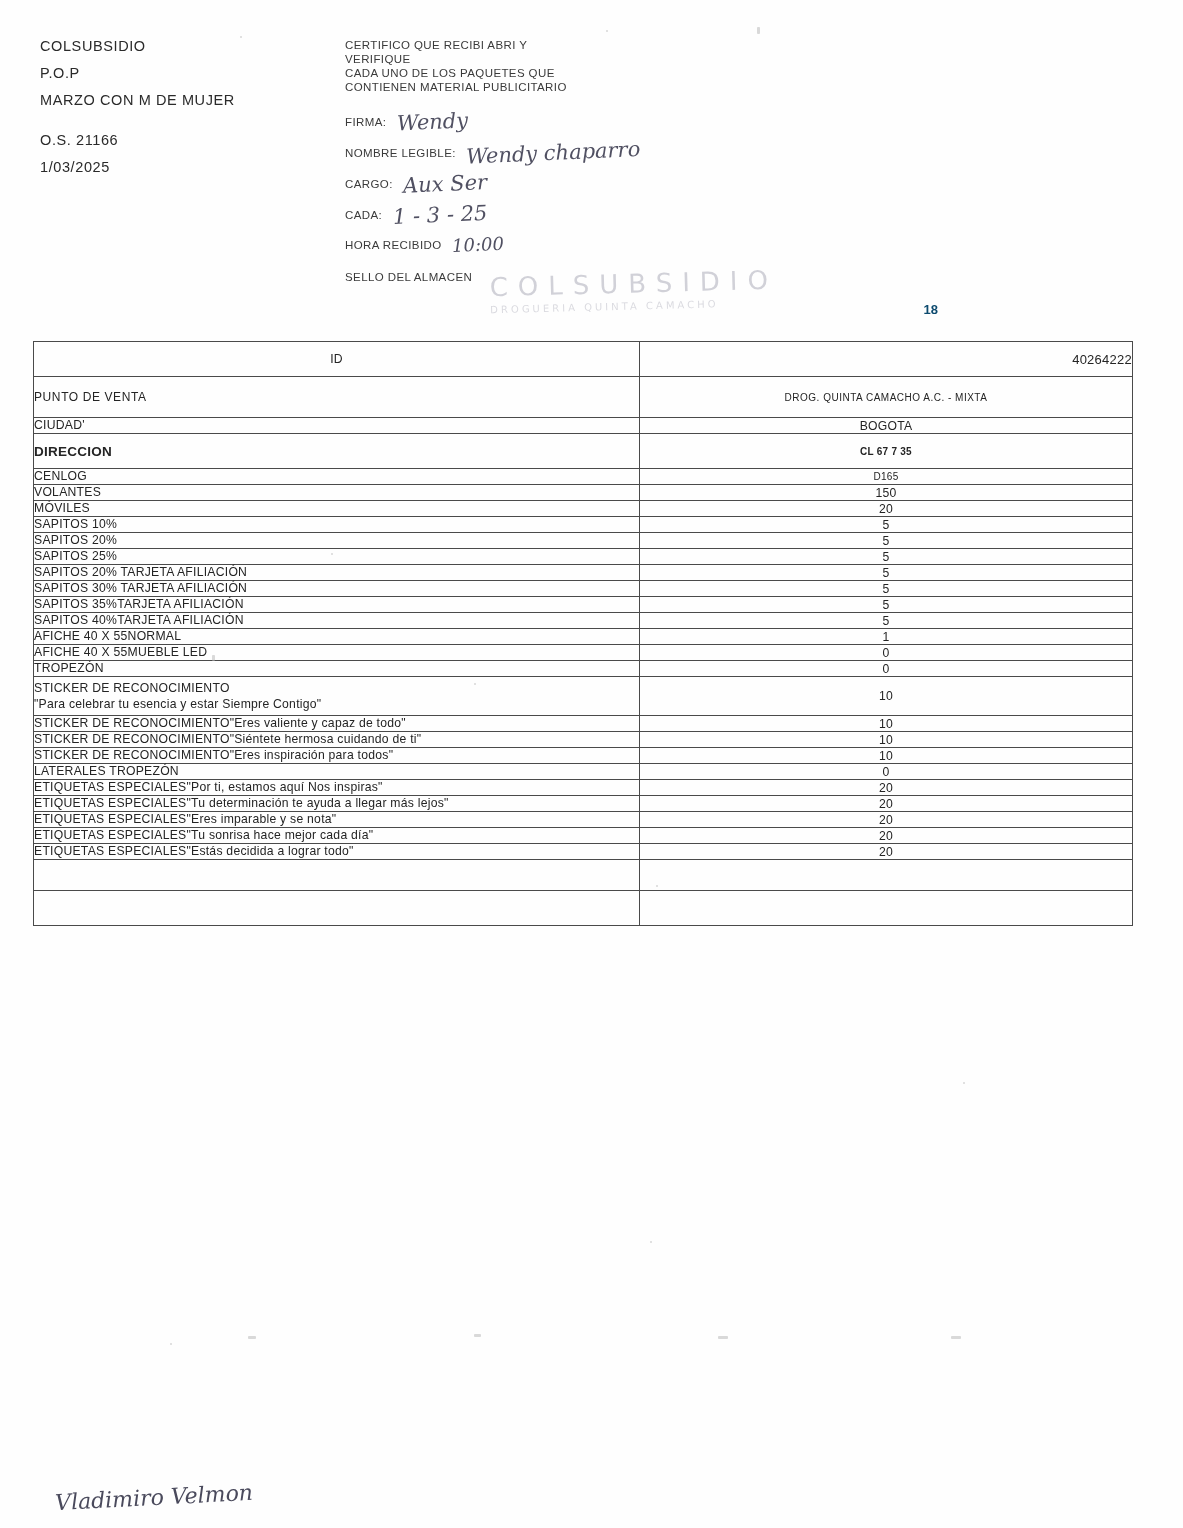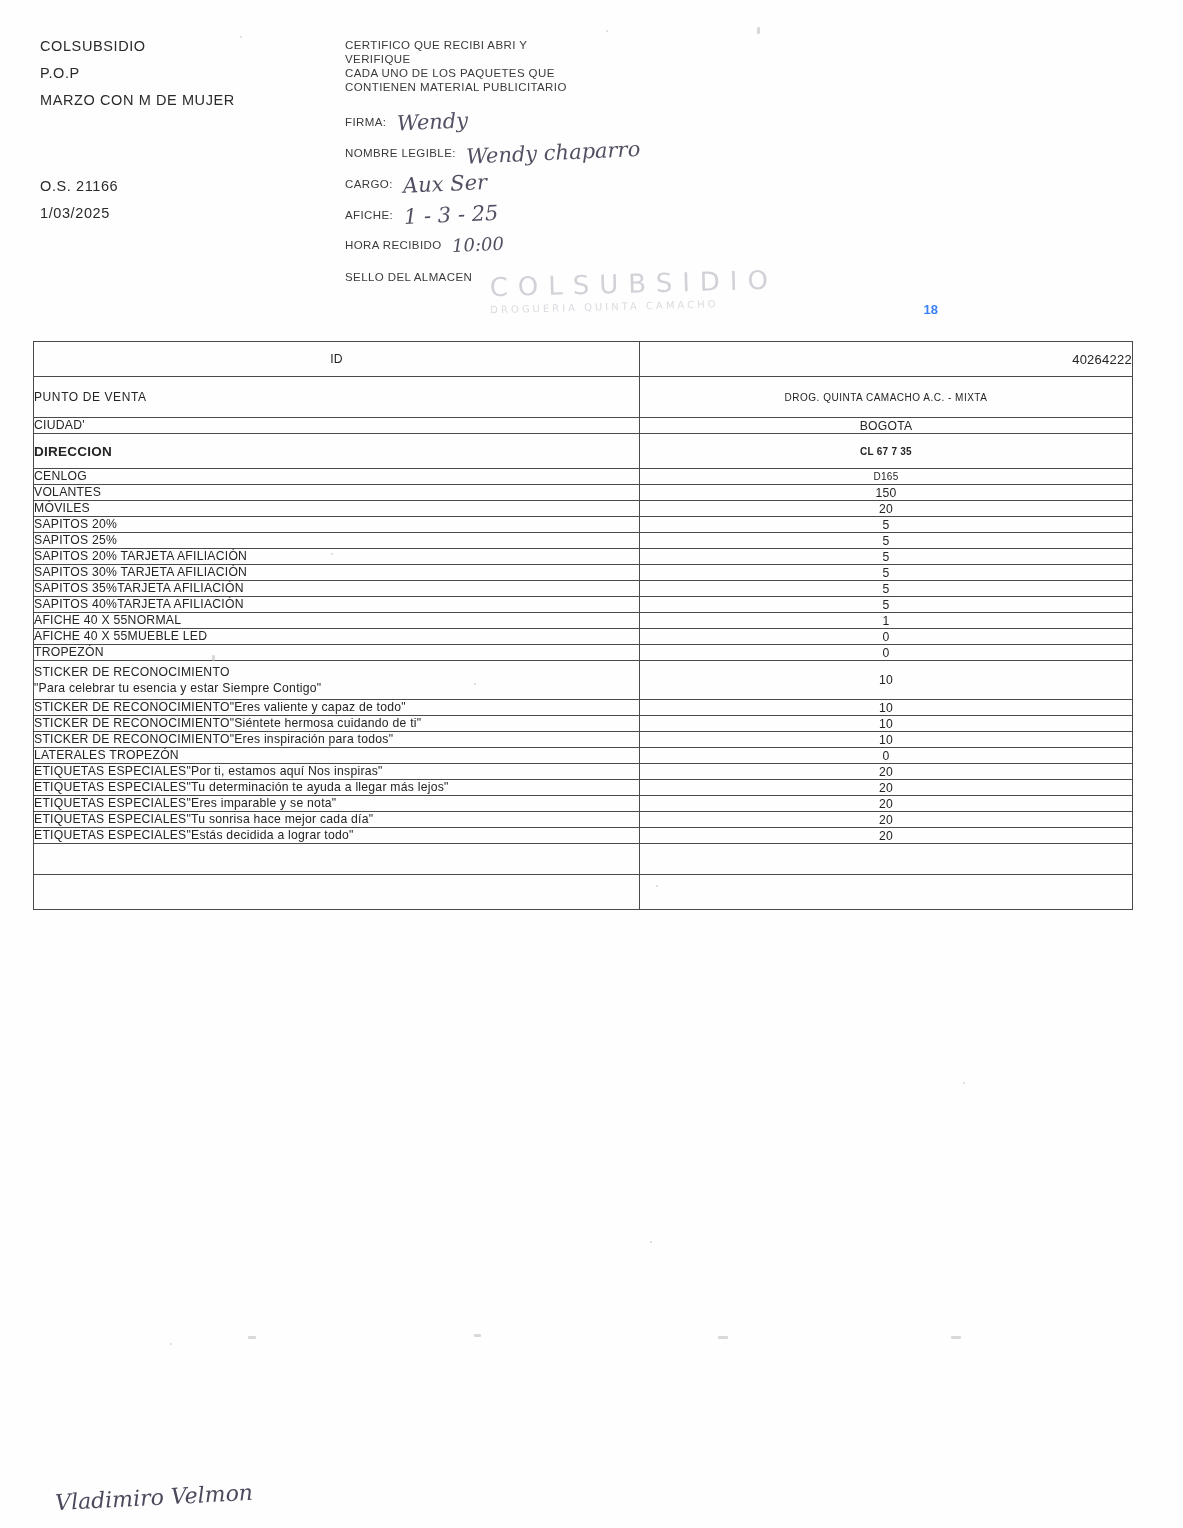--- a/index.html
+++ b/index.html
@@ -29,21 +29,21 @@
     width: 300px;
   }
   .hdr-left .ln {
     font-size: 14.5px;
     letter-spacing: 0.6px;
     color: #2a2a2a;
     margin-bottom: 11px;
     white-space: nowrap;
   }
   .hdr-left .ln.spaced {
-    margin-top: 70px;
+    margin-top: 24px;
   }
 
   
   .cert {
     position: absolute;
     left: 345px;
     top: 38px;
     width: 430px;
   }
   .cert .cl {
@@ -109,21 +109,21 @@
     margin-top: 2px;
     opacity: 0.8;
   }
 
   .page-num {
     position: absolute;
     right: 245px;
     top: 302px;
     font-size: 13px;
     font-weight: bold;
-    color: #3b82f6;
+    color: #0c4a6e;
   }
 
   
   .tbl-wrap {
     position: absolute;
     left: 33px;
     top: 341px;
     width: 1100px;
   }
   table.doc {
@@ -210,21 +210,21 @@
       </div>
       <div class="frow">
         <span class="flabel">NOMBRE LEGIBLE:</span>
         <span class="fhand">Wendy chaparro</span>
       </div>
       <div class="frow">
         <span class="flabel">CARGO:</span>
         <span class="fhand">Aux Ser</span>
       </div>
       <div class="frow">
-        <span class="flabel">AFICHE:</span>
+        <span class="flabel">CADA:</span>
         <span class="fhand">1 - 3 - 25</span>
       </div>
       <div class="frow">
         <span class="flabel">HORA RECIBIDO</span>
         <span class="fhand small">10:00</span>
       </div>
     </div>
 
     <div class="sello-label">SELLO DEL ALMACEN</div>
   </div>
@@ -259,20 +259,24 @@
             <td class="lbl">CENLOG</td>
             <td class="val">D165</td>
           </tr>
           <tr>
             <td class="lbl">VOLANTES</td>
             <td class="val">150</td>
           </tr>
           <tr>
             <td class="lbl">MÓVILES</td>
             <td class="val">20</td>
+          </tr>
+          <tr>
+            <td class="lbl">SAPITOS 10%</td>
+            <td class="val">5</td>
           </tr>
           <tr>
             <td class="lbl">SAPITOS 20%</td>
             <td class="val">5</td>
           </tr>
           <tr>
             <td class="lbl">SAPITOS 25%</td>
             <td class="val">5</td>
           </tr>
           <tr>

